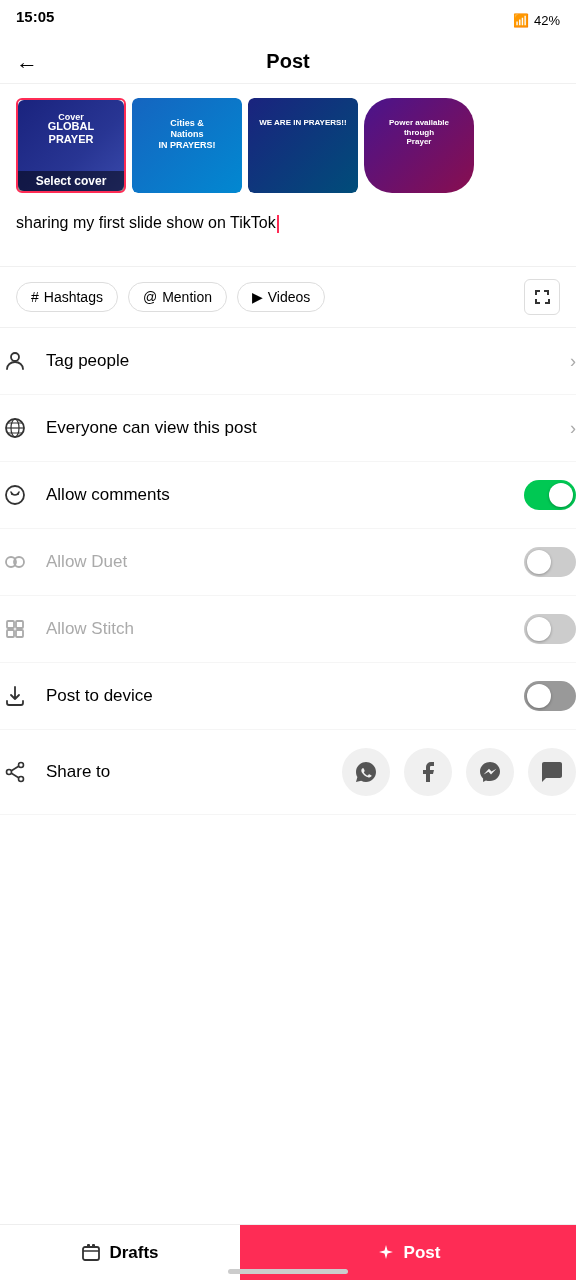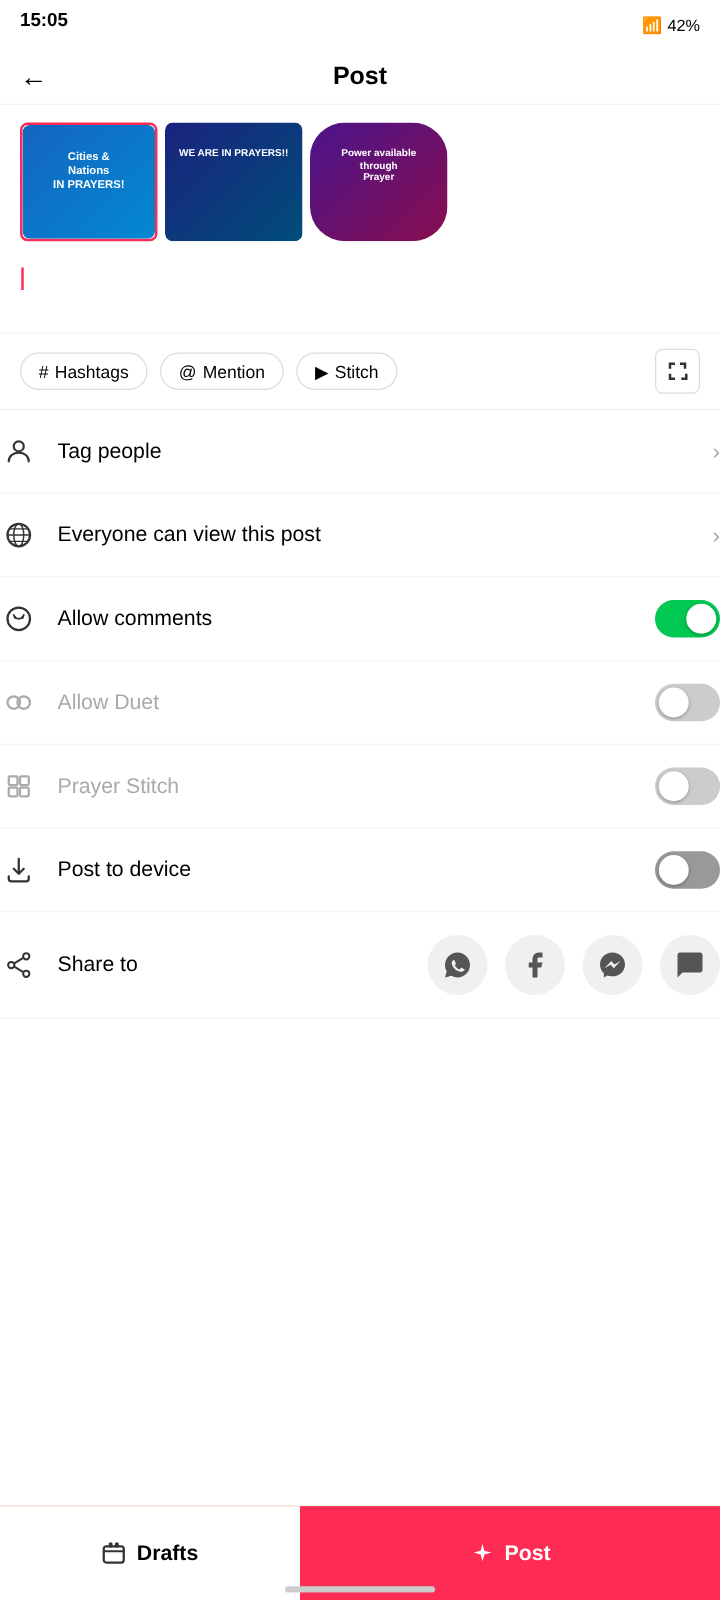--- a/index.html
+++ b/index.html
@@ -233,22 +233,22 @@
       color: #555;
     }
 
     
     .bottom-bar {
       position: fixed;
       bottom: 0;
       left: 0;
       width: 576px;
       display: flex;
-      height: 76px;
-      background: #f97316;
+      height: 56px;
+      background: #4d7c0f;
       border-top: 1px solid #eee;
     }
     .drafts-btn {
       flex: 1;
       display: flex;
       align-items: center;
       justify-content: center;
       gap: 8px;
       font-size: 17px;
       font-weight: 600;
@@ -321,52 +321,59 @@
   </div>
 </div>
 
 <div class="header">
   <div class="back-btn">←</div>
   <div class="header-title">Post</div>
 </div>
 
 <div class="cover-section">
   <div class="cover-thumb">
+    <div class="cover-thumb-bg thumb1">
+      <div class="thumb-text">Cover</div>
+      <div class="thumb-big-text">GLOBAL<br>PRAYER</div>
+    </div>
+    <div class="cover-label">Select cover</div>
+  </div>
+  <div class="cover-thumb">
     <div class="cover-thumb-bg thumb2">
       <div class="thumb-big-text" style="font-size:9px;">Cities &amp;<br>Nations<br>IN PRAYERS!</div>
     </div>
   </div>
   <div class="cover-thumb">
     <div class="cover-thumb-bg thumb3">
       <div class="thumb-big-text" style="font-size:8px;">WE ARE IN PRAYERS!!</div>
     </div>
   </div>
   <div class="cover-thumb">
     <div class="cover-thumb-bg thumb4">
       <div class="thumb-big-text" style="font-size:8px;">Power available<br>through<br>Prayer</div>
     </div>
   </div>
 </div>
 
 <div class="caption-area">
-  <span class="cursor"></span>
+  <span>sharing my first slide show on TikTok</span><span class="cursor"></span>
 </div>
 
 <div class="tag-bar">
   <button class="tag-btn">
     <span class="icon-sym">#</span>
     <span>Hashtags</span>
   </button>
   <button class="tag-btn">
     <span class="icon-sym">@</span>
     <span>Mention</span>
   </button>
   <button class="tag-btn">
     <span class="icon-sym">▶</span>
-    <span>Stitch</span>
+    <span>Videos</span>
   </button>
   <div class="expand-btn">
     <svg width="18" height="18" viewBox="0 0 18 18" fill="none">
       <path d="M2 2h5v2H4v3H2V2zm9 0h5v5h-2V4h-3V2zM2 11h2v3h3v2H2v-5zm13 3h-3v2h5v-5h-2v3z" fill="#333"></path>
     </svg>
   </div>
 </div>
 
 <div class="settings-list">
 
@@ -425,21 +432,21 @@
 
   <div class="settings-row">
     <div class="settings-icon muted">
       <svg width="24" height="24" viewBox="0 0 24 24" fill="none">
         <rect x="4" y="4" width="7" height="7" rx="1" stroke="#aaa" stroke-width="1.8"></rect>
         <rect x="13" y="4" width="7" height="7" rx="1" stroke="#aaa" stroke-width="1.8"></rect>
         <rect x="4" y="13" width="7" height="7" rx="1" stroke="#aaa" stroke-width="1.8"></rect>
         <rect x="13" y="13" width="7" height="7" rx="1" stroke="#aaa" stroke-width="1.8"></rect>
       </svg>
     </div>
-    <div class="settings-label muted">Prayer Stitch</div>
+    <div class="settings-label muted">Allow Stitch</div>
     <div class="toggle off">
       <div class="toggle-knob"></div>
     </div>
   </div>
 
   <div class="settings-row">
     <div class="settings-icon">
       <svg width="24" height="24" viewBox="0 0 24 24" fill="none">
         <path d="M12 3v12m0 0l-4-4m4 4l4-4" stroke="#333" stroke-width="1.8" stroke-linecap="round" stroke-linejoin="round"></path>
         <path d="M4 17v2a2 2 0 002 2h12a2 2 0 002-2v-2" stroke="#333" stroke-width="1.8" stroke-linecap="round"></path>

